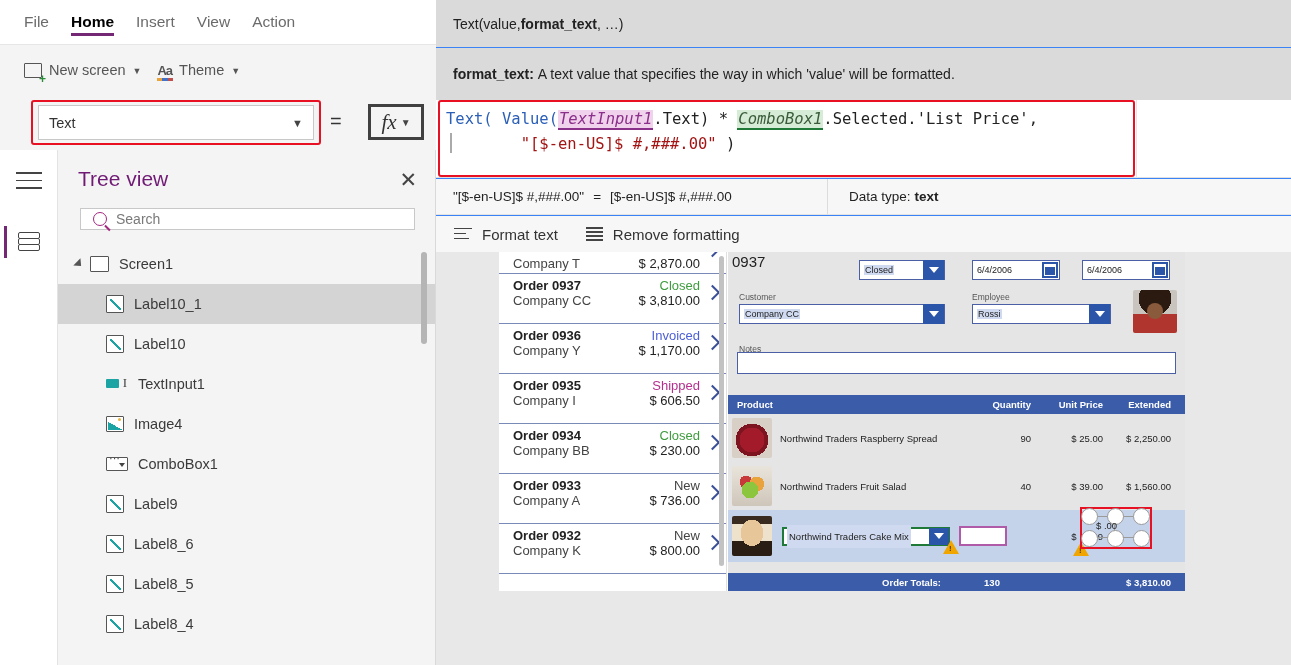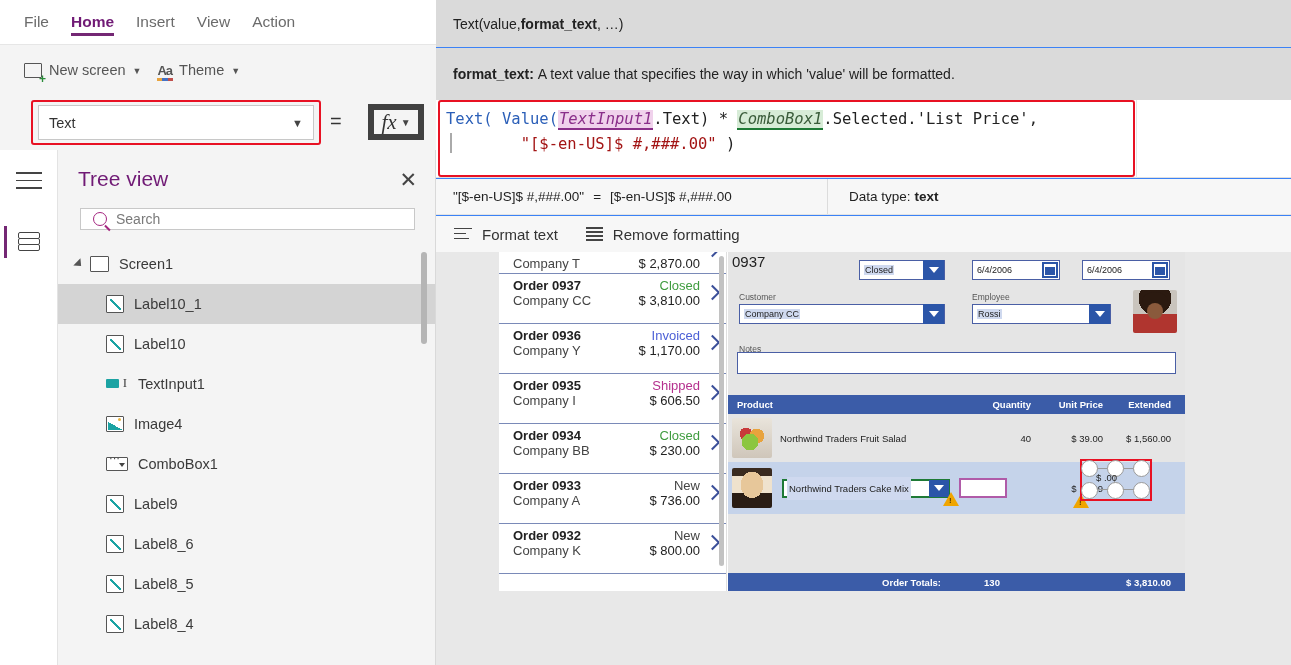--- a/index.html
+++ b/index.html
@@ -11,21 +11,21 @@
     color:#333;
   }
   #root { position:relative; width:1291px; height:665px; }
 
   
   .studio-left { position:absolute; left:0; top:0; width:436px; height:665px; background:#f4f4f4; }
 
   .ribbon-tabs { position:absolute; left:0; top:0; width:436px; height:44px; background:#fff; }
   .tabs-row { display:flex; align-items:center; height:44px; padding-left:24px; gap:22px; }
   .tab { font-size:15.5px; color:#6b6b6b; position:relative; height:44px; display:flex; align-items:center; cursor:default; }
-  .tab.active { color:#701a75; font-weight:bold; }
+  .tab.active { color:#000000; font-weight:bold; }
   .tab.active:after { content:""; position:absolute; left:0; right:0; bottom:8px; height:3px; background:#742774; }
 
   .ribbon-cmds { position:absolute; left:0; top:44px; width:436px; height:50px; background:#f4f4f4; border-top:1px solid #e6e6e6; }
   .cmd-row { display:flex; align-items:center; height:50px; padding-left:24px; gap:16px; }
   .cmd { display:flex; align-items:center; gap:7px; font-size:14.5px; color:#555; cursor:default; }
   .chev { font-size:9px; color:#555; position:relative; top:1px; }
   .newscreen-ico { width:18px; height:15px; border:1.6px solid #555; position:relative; border-radius:1px; }
   .newscreen-ico:after { content:"+"; position:absolute; right:-5px; bottom:-8px; font-size:12px; color:#2a8c3a; font-weight:bold; line-height:1; }
   .theme-ico { font-size:13px; font-weight:bold; color:#555; position:relative; letter-spacing:-1px; }
   .theme-ico:after { content:""; position:absolute; left:0; bottom:-3px; width:16px; height:3px;
@@ -33,21 +33,21 @@
   .font-box { position:absolute; left:337px; top:52px; width:140px; height:32px; background:#fff; border:1px solid #d0d0d0;
      display:flex; align-items:center; padding-left:10px; font-size:14.5px; color:#333; overflow:hidden; white-space:nowrap; }
 
   
   .prop-row { position:absolute; left:0; top:94px; width:436px; height:56px; background:#f4f4f4; }
   .prop-hl { position:absolute; left:31px; top:100px; width:290px; height:45px; border:2.5px solid #e81123; border-radius:3px; }
   .prop-select { position:absolute; left:38px; top:105px; width:276px; height:35px; background:#fff; border:1px solid #c8c8c8;
      display:flex; align-items:center; padding:0 10px; font-size:14.5px; color:#333; }
   .prop-select .chevd { margin-left:auto; font-size:11px; color:#444; }
   .eq-sign { position:absolute; left:330px; top:110px; font-size:20px; color:#333; font-weight:normal; }
-  .fx-btn { position:absolute; left:368px; top:104px; width:56px; height:36px; background:#f4f4f4; border:6px solid #404040;
+  .fx-btn { position:absolute; left:368px; top:104px; width:56px; height:36px; background:#f4f4f4; border:3px solid #404040;
      display:flex; align-items:center; justify-content:center; gap:4px; }
   .fx-btn .fx { font-family:"Liberation Serif", serif; font-style:italic; font-size:21px; color:#333; }
   .fx-btn .chevd { font-size:10px; color:#444; }
 
   
   .rail { position:absolute; left:0; top:150px; width:58px; height:515px; background:#fff; border-right:1px solid #e3e3e3; }
   .hamburger { position:absolute; left:16px; top:22px; width:26px; height:18px; cursor:pointer; }
   .hamburger span { display:block; height:1.6px; background:#444; margin-bottom:6px; }
   .rail-item { position:absolute; left:0; top:68px; width:58px; height:48px; display:flex; align-items:center; justify-content:center; }
   .rail-item .sel { position:absolute; left:4px; top:8px; width:3px; height:32px; background:#742774; }
@@ -494,20 +494,27 @@
         <div class="notes-box"></div>
 
         <div class="ptable">
           <div class="ptable-head">
             <span class="ph-prod">Product</span>
             <span class="ph-qty">Quantity</span>
             <span class="ph-price">Unit Price</span>
             <span class="ph-ext">Extended</span>
           </div>
 
+          <div class="prow">
+            <span class="pimg rasp"></span>
+            <span class="pname">Northwind Traders Raspberry Spread</span>
+            <span class="pqty">90</span>
+            <span class="pprice">$ 25.00</span>
+            <span class="pext">$ 2,250.00</span>
+          </div>
 
           <div class="prow">
             <span class="pimg salad"></span>
             <span class="pname">Northwind Traders Fruit Salad</span>
             <span class="pqty">40</span>
             <span class="pprice">$ 39.00</span>
             <span class="pext">$ 1,560.00</span>
           </div>
 
           <div class="prow sel" style="position:relative;">

